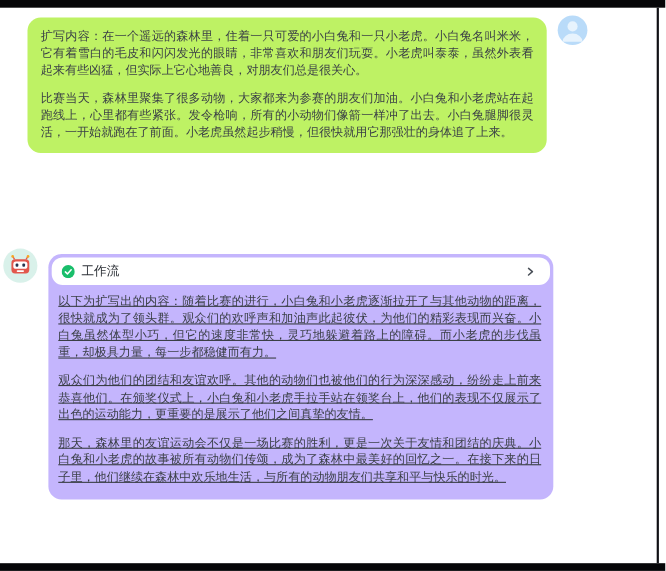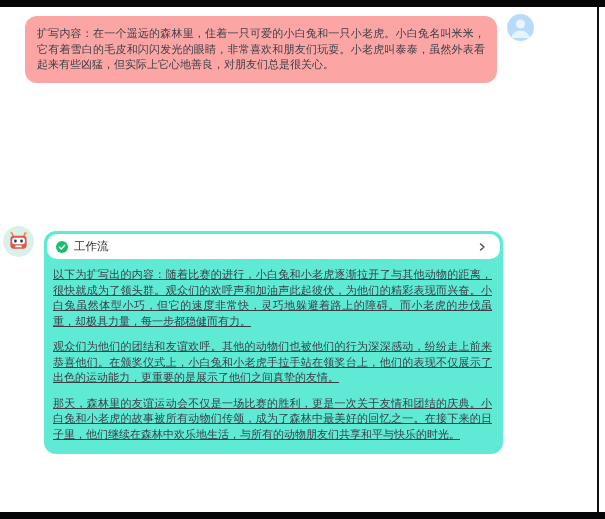--- a/index.html
+++ b/index.html
@@ -9,33 +9,33 @@
     font-family:"Liberation Sans","DejaVu Sans",sans-serif;
   }
   .frame-bar{position:absolute;left:0;width:605px;height:7px;background:#060608;}
   .frame-bar.top{top:0;}
   .frame-bar.bottom{bottom:0;}
   .window-edge{position:absolute;left:597px;top:7px;width:2px;height:505px;background:#101014;}
 
   
   .user-bubble{
     position:absolute;left:25px;top:16px;width:472px;box-sizing:border-box;
-    background:#fca5a5;border-radius:12px;padding:10px 12px;
+    background:#bef264;border-radius:12px;padding:10px 12px;
     font-size:11px;line-height:15.5px;color:#3a3f46;text-align:justify;
   }
   .user-bubble p{margin:0 0 10px 0;}
   .user-bubble p:last-child{margin-bottom:0;}
   .avatar{position:absolute;border-radius:50%;display:flex;align-items:center;justify-content:center;}
   .user-avatar{left:507px;top:14px;width:27px;height:27px;background:#b9dbf9;overflow:hidden;}
   .assistant-avatar{left:3px;top:226px;width:31px;height:31px;background:#d9f1ea;}
 
   
   .assistant-bubble{
     position:absolute;left:44px;top:231px;width:459px;box-sizing:border-box;
-    background:#5eead4;border-radius:12px;padding:3px;
+    background:#c4b5fd;border-radius:12px;padding:3px;
   }
   .workflow-card{
     background:#ffffff;border-radius:10px;height:25px;
     display:flex;align-items:center;padding:0 13px 0 9px;box-sizing:border-box;
     cursor:pointer;
   }
   .check-badge{width:12px;height:12px;margin-right:6px;flex:0 0 auto;display:flex;}
   .workflow-label{font-size:11.5px;color:#2e3238;}
   .chevron{margin-left:auto;display:flex;flex:0 0 auto;}
   .assistant-text{
@@ -47,20 +47,21 @@
 </style>
 </head>
 <body>
 
 <div class="frame-bar top"></div>
 <div class="frame-bar bottom"></div>
 <div class="window-edge"></div>
 
 <div class="user-bubble">
   <p>扩写内容：在一个遥远的森林里，住着一只可爱的小白兔和一只小老虎。小白兔名叫米米，它有着雪白的毛皮和闪闪发光的眼睛，非常喜欢和朋友们玩耍。小老虎叫泰泰，虽然外表看起来有些凶猛，但实际上它心地善良，对朋友们总是很关心。</p>
+  <p>比赛当天，森林里聚集了很多动物，大家都来为参赛的朋友们加油。小白兔和小老虎站在起跑线上，心里都有些紧张。发令枪响，所有的小动物们像箭一样冲了出去。小白兔腿脚很灵活，一开始就跑在了前面。小老虎虽然起步稍慢，但很快就用它那强壮的身体追了上来。</p>
 </div>
 <div class="avatar user-avatar">
   <span style="display:flex;">
     <svg width="27" height="27" viewBox="0 0 27 27">
       <circle cx="13.5" cy="10" r="4.6" fill="#e7f3fd"></circle>
       <path d="M4.5 24 a9 7.5 0 0 1 18 0 z" fill="#e7f3fd"></path>
     </svg>
   </span>
 </div>
 

